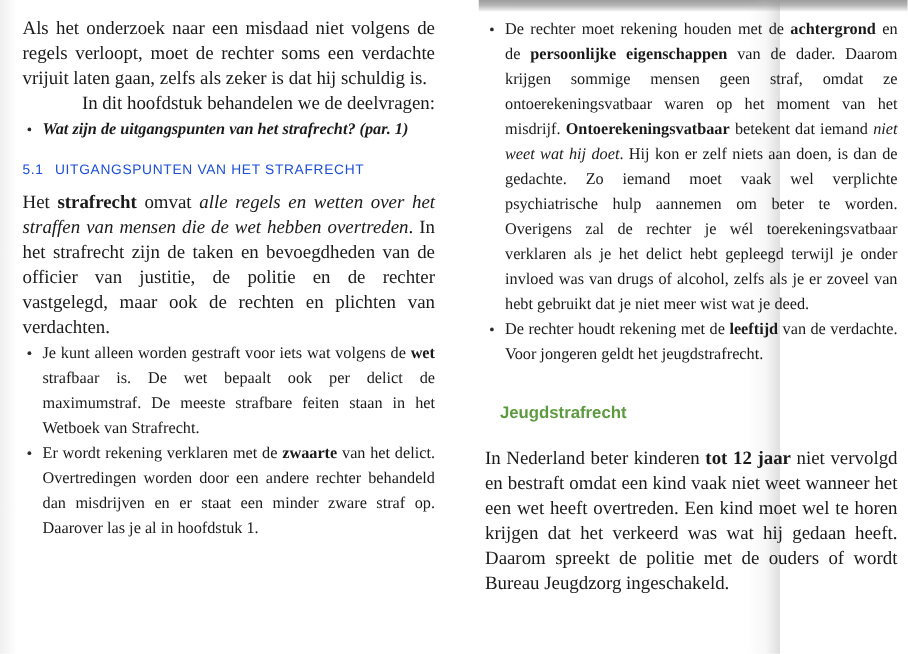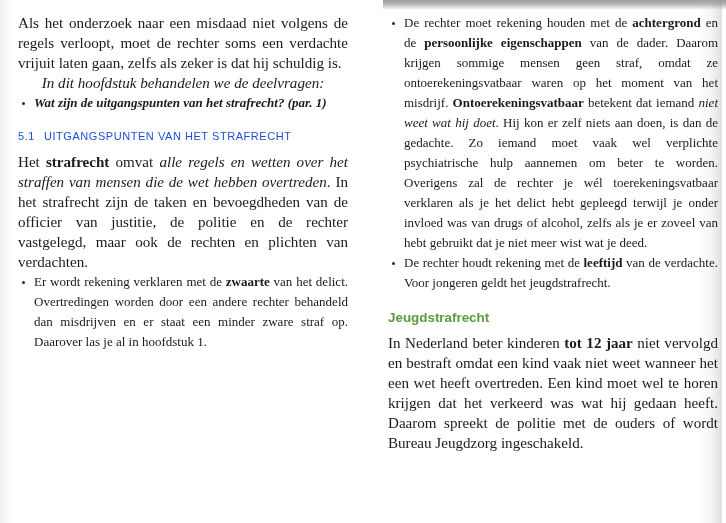--- a/index.html
+++ b/index.html
@@ -10,21 +10,21 @@
   body {
     width: 726px;
     height: 523px;
     overflow: hidden;
     font-family: "Liberation Serif", "DejaVu Serif", serif;
     color: #1a1a1a;
   }
 
   #page {
     position: relative;
-    width: 722px;
+    width: 624px;
     height: 523px;
     background: #ffffff;
   }
 
   
   #scan-band-top {
     position: absolute;
     left: 383px;
     top: 0;
     width: 343px;
@@ -60,21 +60,21 @@
   #col-right { left: 388px; width: 330px; padding-top: 13px; }
 
   p.body {
     margin: 0;
     font-size: 15.1px;
     line-height: 20.0px;
     text-align: justify;
     text-justify: inter-word;
     hyphens: none;
   }
-  p.body.nojust { text-align: center; font-style: italic; }
+  p.body.nojust { text-align: right; }
 
   b, strong { font-weight: bold; }
   i, em { font-style: italic; }
 
   
   ul.bullets {
     margin: 0;
     padding: 0;
     list-style: none;
   }
@@ -112,21 +112,21 @@
     font-size: 11px;
     letter-spacing: 0.55px;
     line-height: 19px;
     text-transform: uppercase;
     white-space: nowrap;
   }
   h2.section-heading .num { margin-right: 9px; }
 
   
   h3.sub-heading {
-    margin: 0;
+    margin: 12px;
     color: #5d9a3f;
     font-family: "Liberation Sans", "DejaVu Sans", sans-serif;
     font-weight: bold;
     font-size: 13.4px;
     line-height: 18px;
   }
 
   .sp-6  { height: 6px; }
   .sp-14 { height: 14px; }
   .sp-16 { height: 16px; }
@@ -153,20 +153,21 @@
     <div class="sp-14"></div>
 
     <h2 class="section-heading"><span class="num">5.1</span><span>UITGANGSPUNTEN VAN HET STRAFRECHT</span></h2>
 
     <div class="sp-6"></div>
 
     <p class="body"><span>Het </span><b>strafrecht</b><span> omvat </span><i>alle regels en wetten over het straffen van mensen die de wet hebben overtreden</i><span>. In het strafrecht zijn de taken en bevoegdheden van de officier van justitie, de politie en de rechter vastgelegd, maar ook de rechten en plichten van verdachten.</span></p>
 
 
     <ul class="bullets">
+      <li><span>Je kunt alleen worden gestraft voor iets wat volgens de </span><b>wet</b><span> strafbaar is. De wet bepaalt ook per delict de maximumstraf. De meeste strafbare feiten staan in het Wetboek van Strafrecht.</span></li>
       <li><span>Er wordt rekening verklaren met de </span><b>zwaarte</b><span> van het delict. Overtredingen worden door een andere rechter behandeld dan misdrijven en er staat een minder zware straf op. Daarover las je al in hoofdstuk 1.</span></li>
 
     </ul>
 
   </div>
 
   <div class="column" id="col-right">
 
 
     <ul class="bullets">

